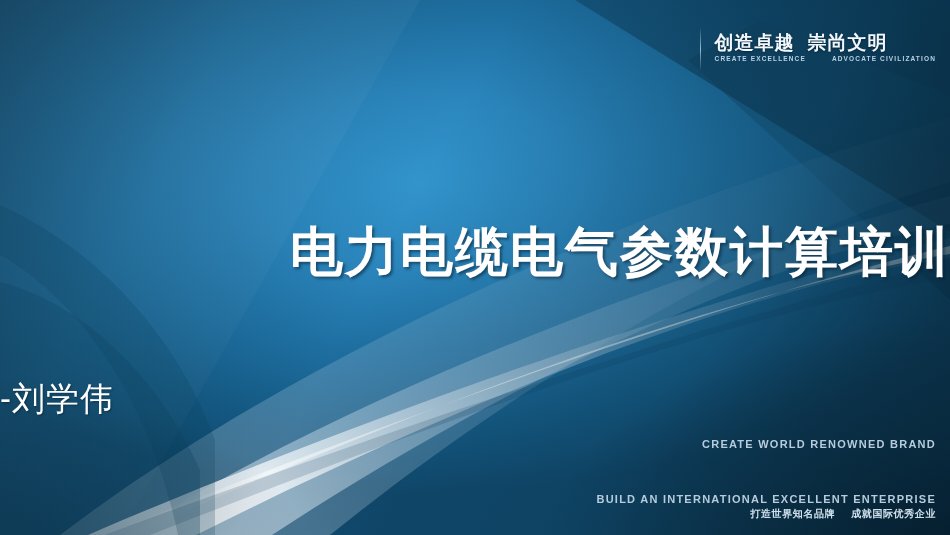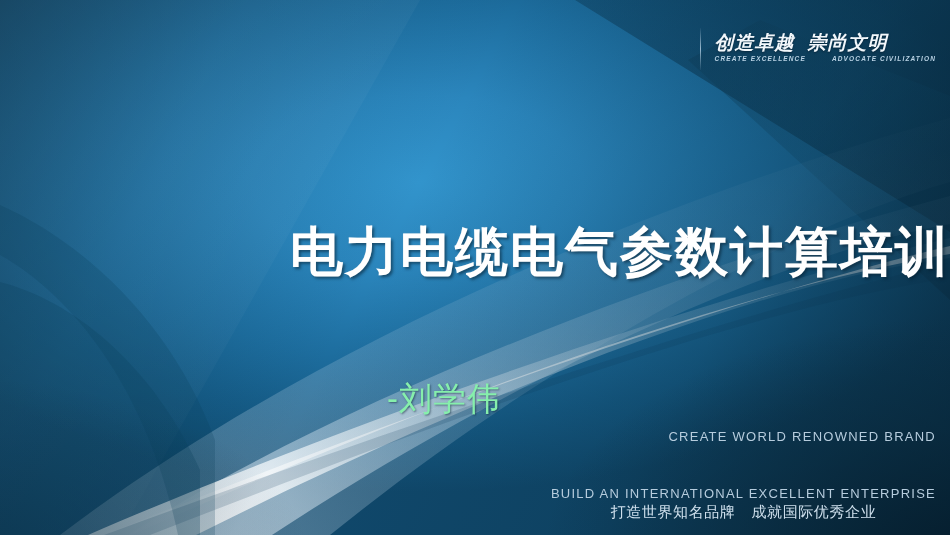--- a/index.html
+++ b/index.html
@@ -62,21 +62,20 @@
     width: 1px;
     height: 42px;
     margin: 0 14px 0 6px;
     background: linear-gradient(to bottom, rgba(190,215,235,0.05), rgba(198,222,240,0.75), rgba(190,215,235,0.05));
   }
   #slogan-block {
     display: flex;
     flex-direction: column;
     justify-content: flex-end;
     padding-bottom: 2px;
-    font-style: italic;
   }
   #slogan-cn {
     color: #f2f7fb;
     font-size: 19px;
     font-weight: bold;
     letter-spacing: 1px;
     line-height: 1.05;
     white-space: nowrap;
     text-shadow: 0 1px 2px rgba(0,20,35,0.55);
   }
@@ -107,55 +106,54 @@
     letter-spacing: 2px;
     line-height: 1.12;
     text-shadow: 2px 2px 3px rgba(4,28,44,0.55), 0 0 1px rgba(255,255,255,0.4);
     white-space: nowrap;
   }
   #presenter {
     position: absolute;
     left: 0;
     right: 0;
     top: 377px;
-    text-align: center;
+    text-align: left;
     padding-right: 62px;
-    color: #86efac;
+    color: #ffffff;
     font-size: 33px;
     letter-spacing: 1px;
     text-shadow: 1px 1px 2px rgba(4,28,44,0.5);
     white-space: nowrap;
   }
 
   
   #footer {
     position: absolute;
     right: 14px;
     bottom: 13px;
     text-align: right;
     line-height: 1;
   }
   #footer-en1, #footer-en2 {
     color: #b6ccdd;
-    font-size: 13px;
-    font-weight: normal;
+    font-size: 11px;
+    font-weight: bold;
     letter-spacing: 1.25px;
     white-space: nowrap;
     margin-top: 44px;
   }
   #footer-en1 { margin-bottom: 3px; }
   #footer-en2 { margin-bottom: 4px; }
   #footer-cn {
     color: #cfe0ed;
-    font-size: 15px;
-    font-weight: normal;
+    font-size: 10px;
+    font-weight: bold;
     letter-spacing: 0.6px;
     margin-bottom: 3px;
     white-space: nowrap;
-    text-align: center;
   }
   #footer-cn .gap { display:inline-block; width: 16px; }
   #footer-url {
     color: #ffffff;
     font-size: 17.5px;
     letter-spacing: 0.8px;
     white-space: nowrap;
     text-shadow: 0 1px 2px rgba(0,20,35,0.5);
   }
 </style>

